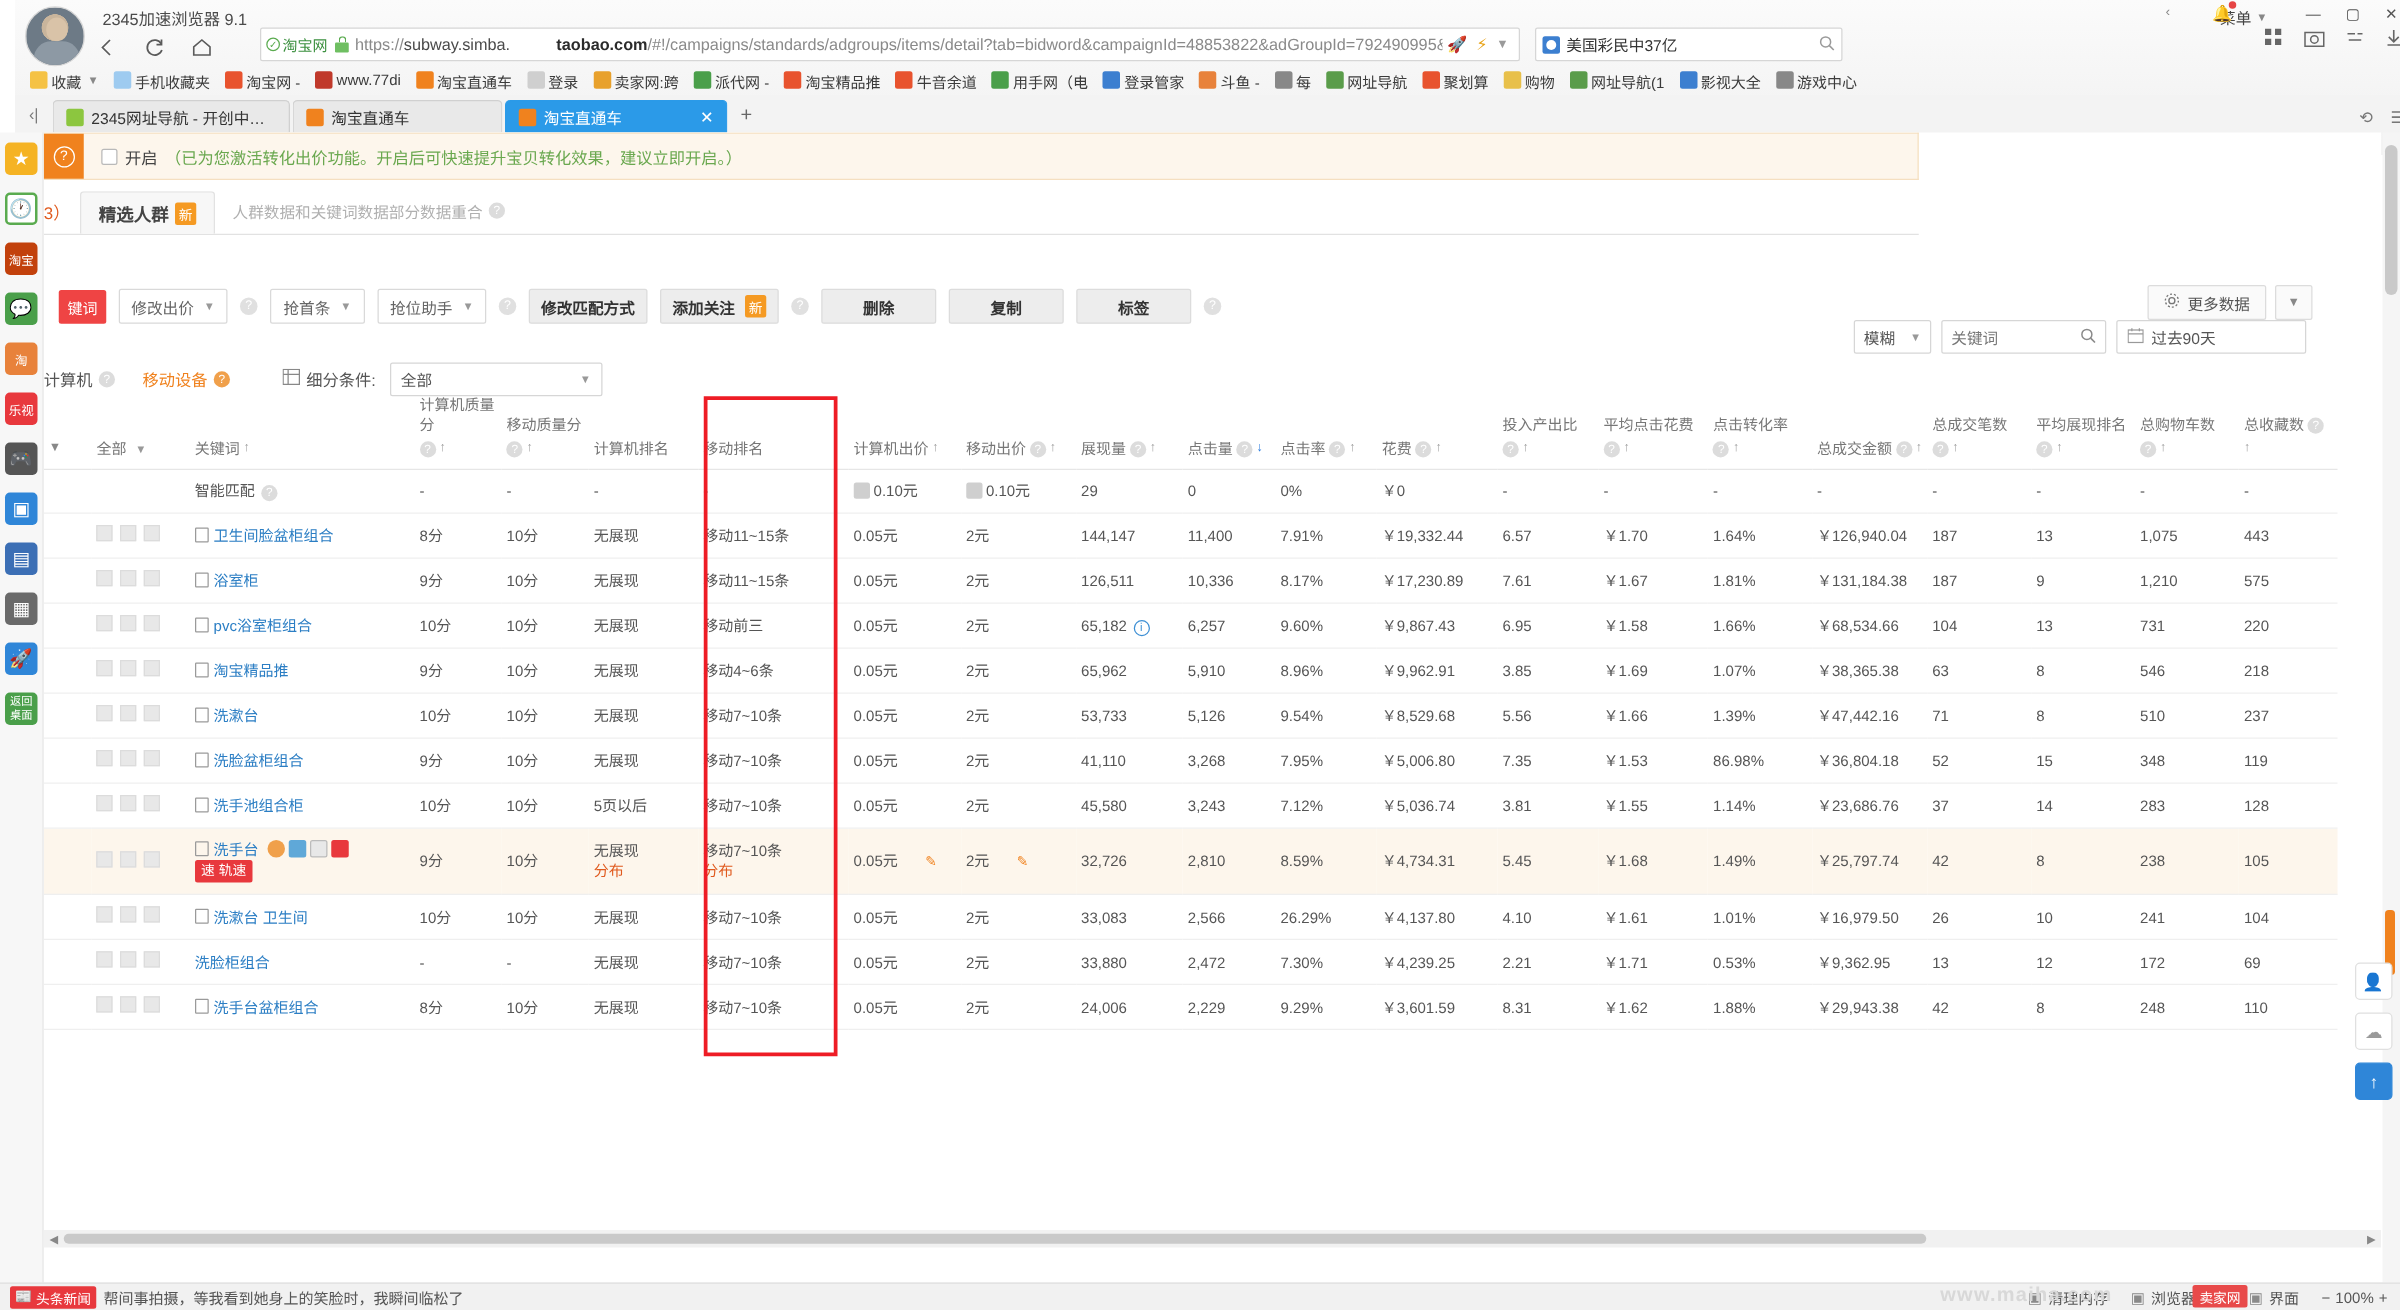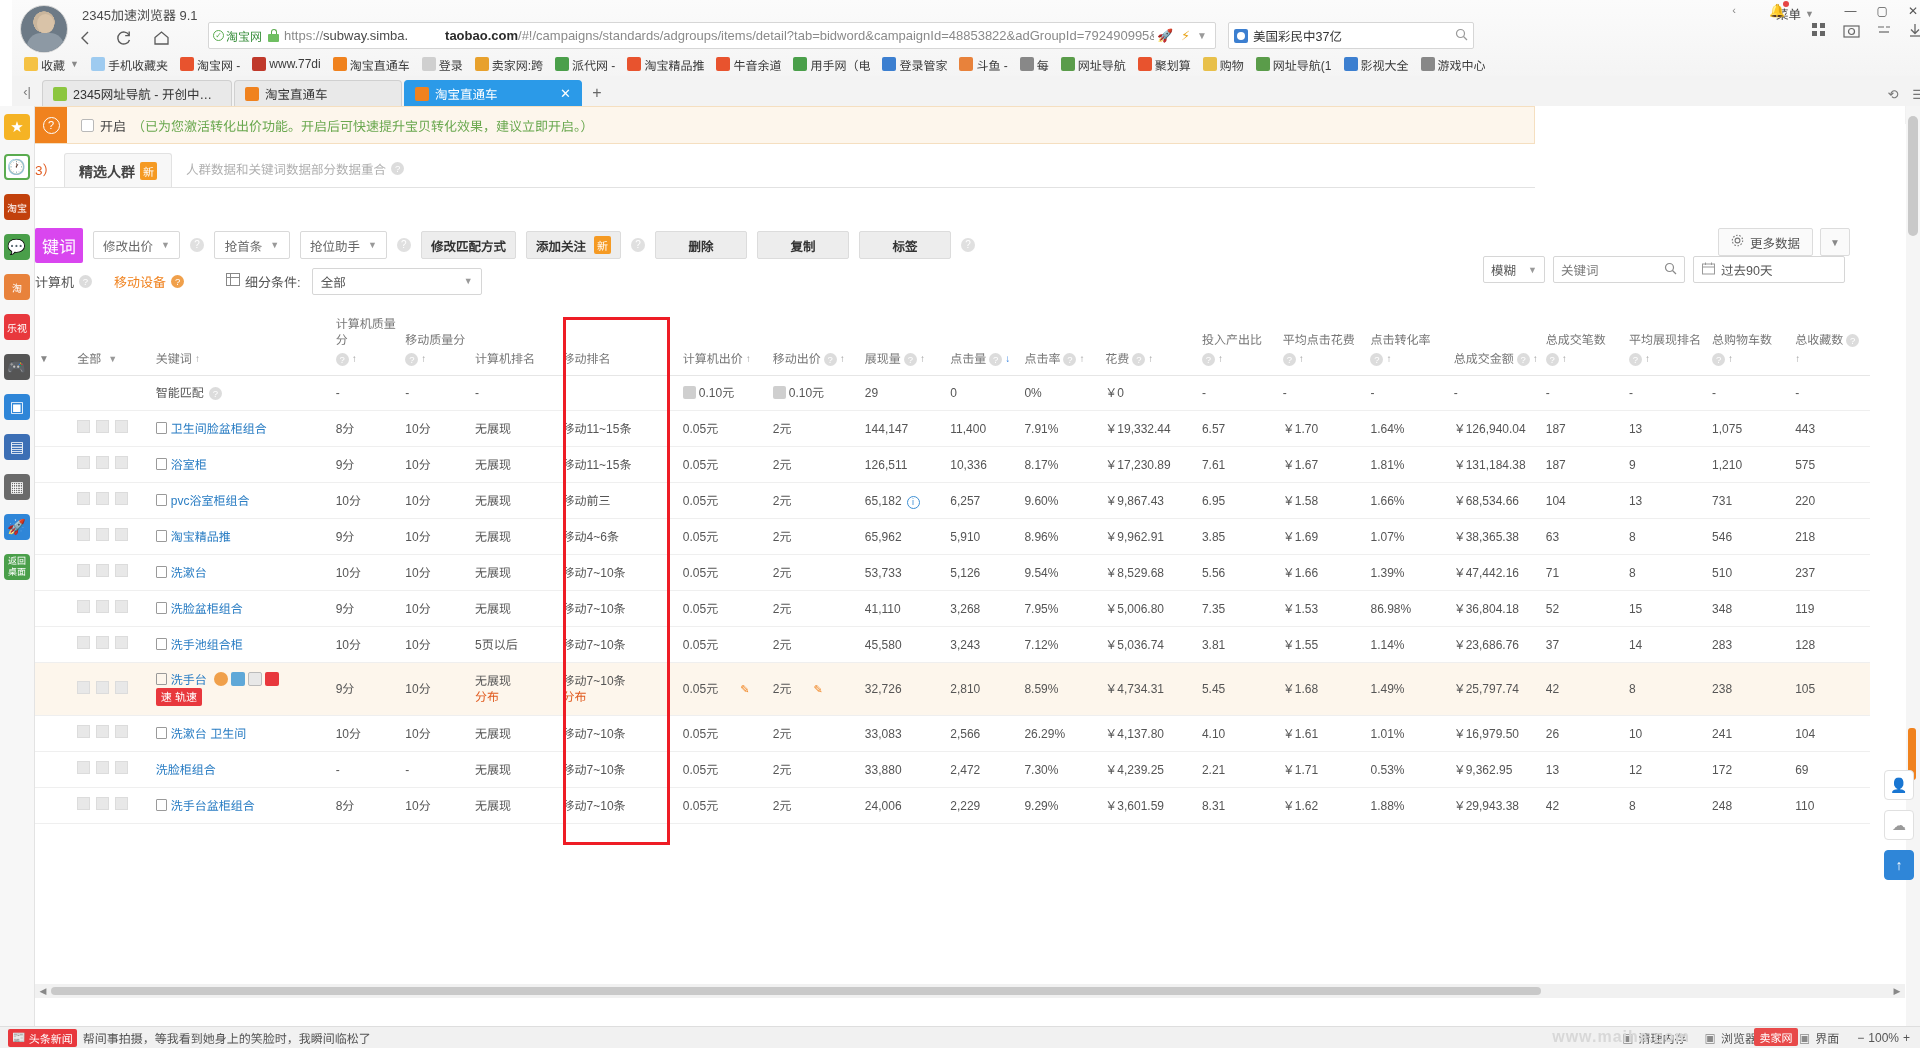--- a/index.html
+++ b/index.html
@@ -118,32 +118,32 @@
 
   .filter-right { position:absolute; right:60px; top:150px; display:flex; align-items:center; gap:8px;}
   .sel-box { height:27px; border:1px solid #d6d6d6; background:#fff; border-radius:2px; display:flex; align-items:center;
              justify-content:space-between; padding:0 7px; font-size:12.5px; color:#555; }
   .kw-box { height:27px; width:132px; border:1px solid #d6d6d6; background:#fff; border-radius:2px; display:flex; align-items:center;
             justify-content:space-between; padding:0 7px; font-size:12.5px; color:#777;}
   .date-box { height:27px; width:152px; border:1px solid #d6d6d6; background:#fff; border-radius:2px; display:flex;
               align-items:center; gap:6px; padding:0 8px; font-size:12.5px; color:#555; }
 
   .actions { position:absolute; left:0; top:118px; width:1500px; height:42px; display:flex; align-items:center; gap:10px; }
-  .kw-tag { background:#d946ef; color:#fff; font-size:17px; padding:5px 7px; border-radius:2px; margin-left:0px;}
+  .kw-tag { background:#ef4444; color:#fff; font-size:12px; padding:5px 7px; border-radius:2px; margin-left:12px;}
   .abtn { height:28px; min-width:76px; border:1px solid #d9d9d9; background:#fff; border-radius:2px;
           display:flex; align-items:center; justify-content:center; gap:8px; font-size:12.5px; color:#666; padding:0 9px;}
   .abtn.grey { background:#ededed; border-color:#dcdcdc; color:#333; font-weight:bold; min-width:92px;}
   .abtn .dd { color:#999; font-size:9px; }
   .qm2 { width:14px;height:14px;border-radius:50%;background:#e0e0e0;color:#fff;font-size:10px;line-height:14px;text-align:center;}
   .more-data { position:absolute; right:92px; top:122px; height:28px; display:flex; align-items:center; gap:6px;
                border:1px solid #dcdcdc; background:#fafafa; border-radius:2px; padding:0 12px; font-size:12.5px; color:#555;}
   .more-caret { position:absolute; right:55px; top:122px; height:28px; width:30px; border:1px solid #dcdcdc; background:#fafafa;
                 border-radius:2px; display:flex;align-items:center;justify-content:center; color:#888; font-size:10px;}
 
-  .subfilter { position:absolute; left:0; top:154px; width:1500px; height:42px; display:flex; align-items:center; gap:22px;
+  .subfilter { position:absolute; left:0; top:176px; width:1500px; height:42px; display:flex; align-items:center; gap:22px;
                font-size:13px; color:#555; }
   .sf-item { display:flex; align-items:center; gap:5px; }
   .sf-item.active { color:#f0821e; }
   .sf-sel { height:27px; width:170px; border:1px solid #d6d6d6; background:#fff; border-radius:2px;
             display:flex; align-items:center; justify-content:space-between; padding:0 8px; font-size:12.5px; color:#555;}
 
   
   .tablewrap { position:absolute; left:0; top:204px; width:1870px; height:660px; overflow:hidden; }
   table.grid { border-collapse:collapse; width:1835px; table-layout:fixed; }
   table.grid th { font-weight:normal; font-size:12px; color:#777; vertical-align:bottom;

